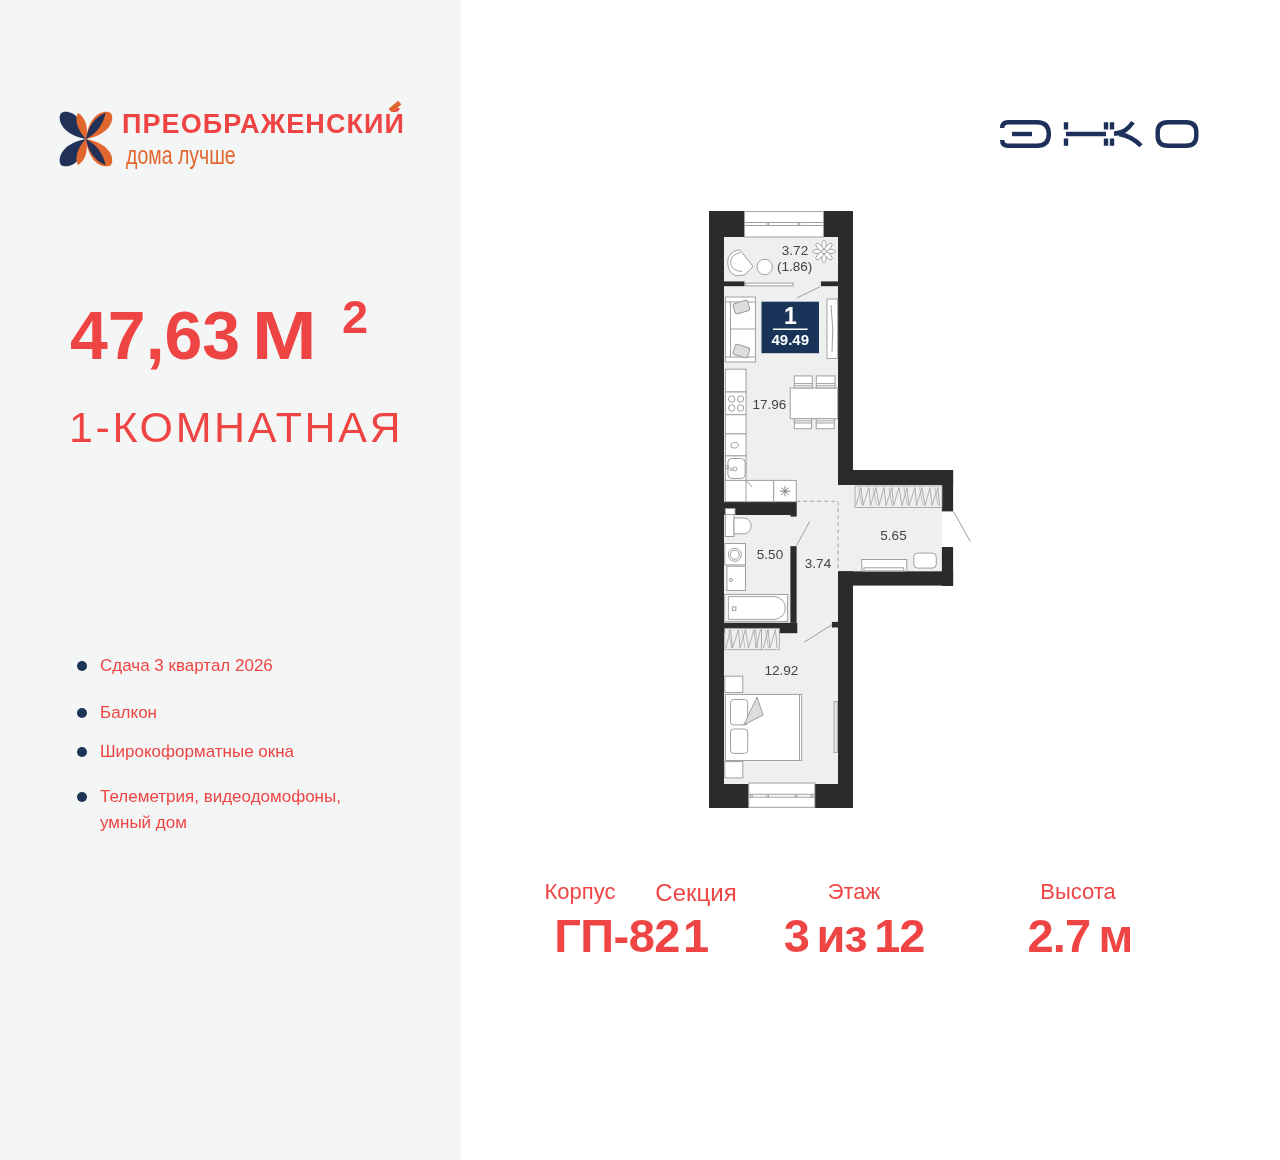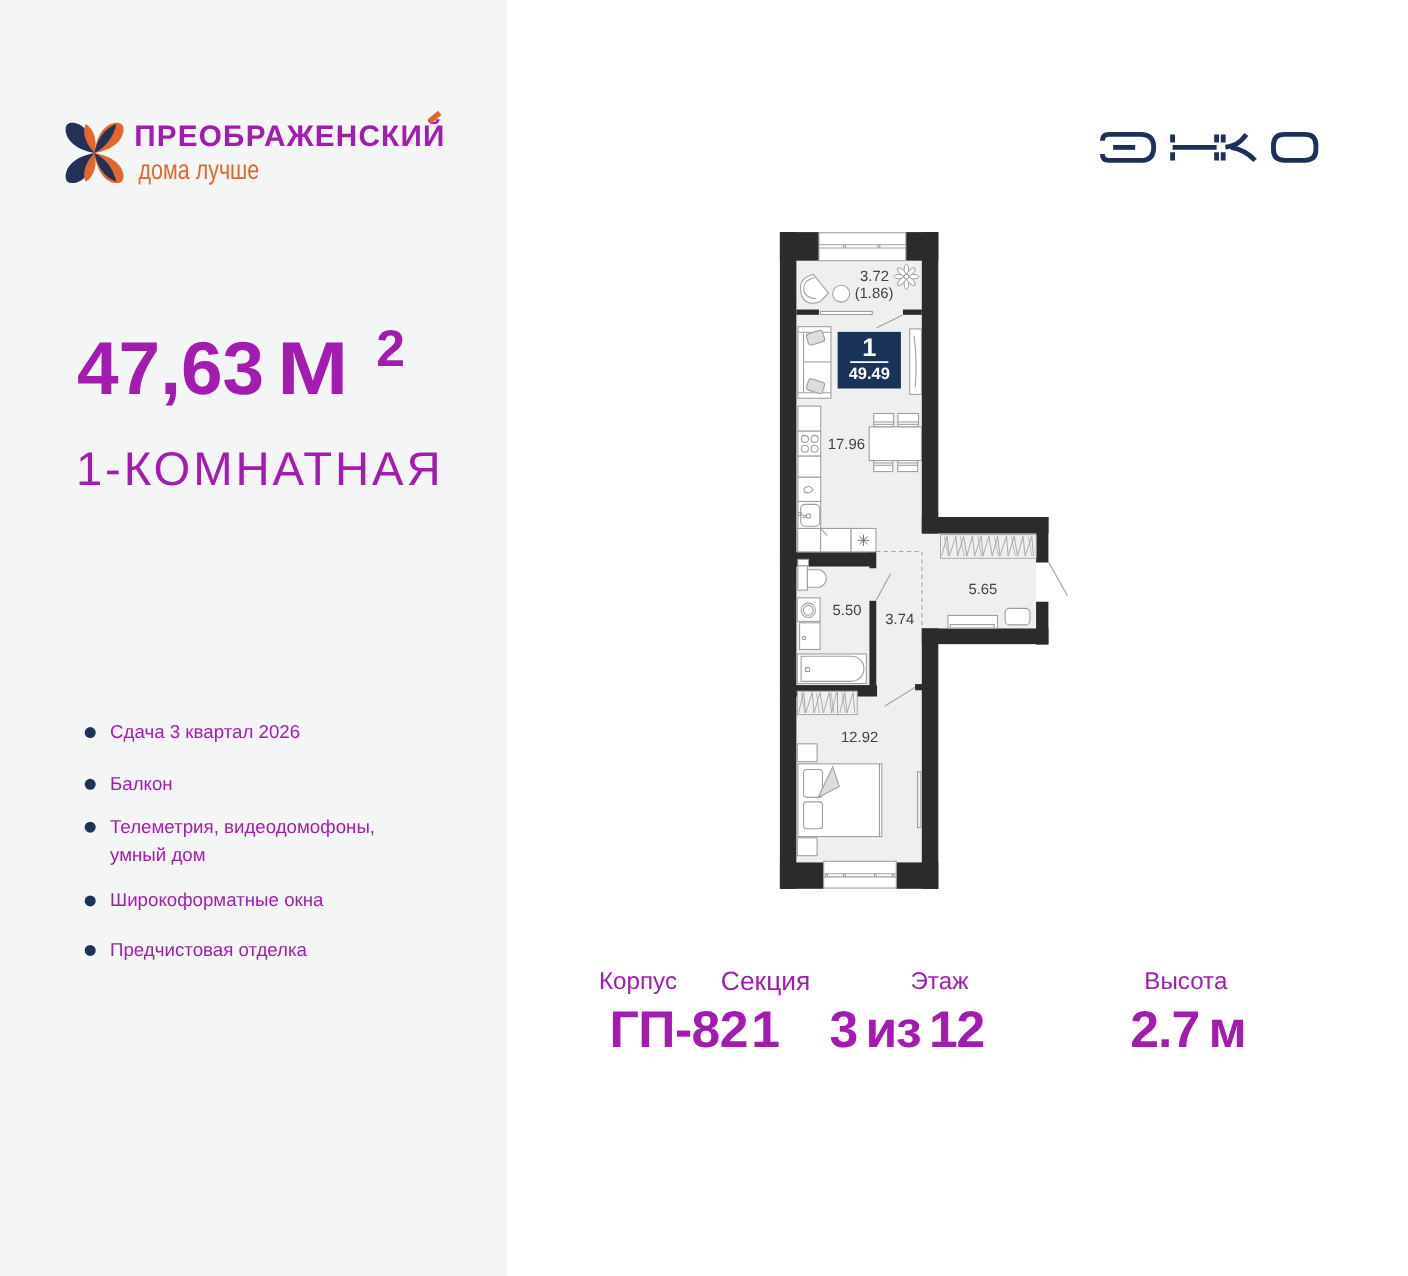--- a/index.html
+++ b/index.html
@@ -1,18 +1,18 @@
 <!DOCTYPE html>
 <html><head>
 <meta charset="utf-8">
 <style>
   html,body{margin:0;padding:0;}
   body{width:1280px;height:1160px;background:#ffffff;font-family:"Liberation Sans",sans-serif;position:relative;overflow:hidden;}
   .abs{position:absolute;}
-  .navy{color:#a21caf;}
+  .navy{color:#ef4444;}
 </style>
 </head>
 <body>
 
 <div class="abs" style="left:0;top:0;width:461px;height:1160px;background:#f4f5f5;"></div>
 
 <svg class="abs" style="left:56px;top:108px;" width="62" height="62" viewBox="0 0 58 58">
   <path d="M28,29 C26,11 17,3.4 9,3.4 C5.3,3.4 3.4,5.3 3.4,9 C3.4,17 11,26 28,29 Z" fill="#223158"></path>
   <path d="M28,29 C30,11 39,3.4 47,3.4 C50.7,3.4 52.6,5.3 52.6,9 C52.6,17 45,26 28,29 Z" fill="#e2672e"></path>
   <path d="M28,29 C26,47 17,54.6 9,54.6 C5.3,54.6 3.4,52.7 3.4,49 C3.4,41 11,32 28,29 Z" fill="#223158"></path>
@@ -34,25 +34,24 @@
 
 <div class="abs navy" style="left:69px;top:403px;font-size:43px;letter-spacing:2.6px;">1-КОМНАТНАЯ</div>
 
 <div class="abs navy" style="left:70px;top:653px;width:310px;font-size:17px;line-height:26px;">
 
   <div style="position:relative;padding-left:30px;margin-bottom:21px;"><span style="position:absolute;left:7px;top:8px;width:10px;height:10px;border-radius:50%;background:#1d3456;"></span>Сдача 3 квартал 2026</div>
 
 
   <div style="position:relative;padding-left:30px;margin-bottom:13px;"><span style="position:absolute;left:7px;top:8px;width:10px;height:10px;border-radius:50%;background:#1d3456;"></span>Балкон</div>
 
+  <div style="position:relative;padding-left:30px;margin-bottom:19px;"><span style="position:absolute;left:7px;top:8px;width:10px;height:10px;border-radius:50%;background:#1d3456;"></span>Широкоформатные окна</div>
+
   <div style="position:relative;padding-left:30px;margin-bottom:15px;"><span style="position:absolute;left:7px;top:8px;width:10px;height:10px;border-radius:50%;background:#1d3456;"></span>Телеметрия, видеодомофоны, умный дом</div>
 
-  <div style="position:relative;padding-left:30px;margin-bottom:19px;"><span style="position:absolute;left:7px;top:8px;width:10px;height:10px;border-radius:50%;background:#1d3456;"></span>Широкоформатные окна</div>
-
-  <div style="position:relative;padding-left:30px;"><span style="position:absolute;left:7px;top:8px;width:10px;height:10px;border-radius:50%;background:#1d3456;"></span>Предчистовая отделка</div>
 </div>
 
 <svg class="abs" style="left:1000px;top:119px;" width="200" height="30" viewBox="0 0 200 30">
   <g fill="none" stroke="#1c3059" stroke-width="4.4">
     <path d="M2.2,9 Q2.2,3.2 8,3.2 H37 Q48.8,3.2 48.8,15 Q48.8,26.8 37,26.8 H8 Q2.2,26.8 2.2,21"></path>
     <path d="M12,15 H32"></path>
     <path d="M66,3.2 V10.5 M66,19.5 V26.8 M106,3.2 V10.5 M106,19.5 V26.8 M66,15 H106"></path>
     <path d="M112,3.2 V10.5 M112,19.5 V26.8 M133,3.2 C128,10 124,13.5 114,14.8 M119,15 C128,16.5 135,20.5 141,26.8"></path>
     <path d="M168,3.2 H186 Q196.3,3.2 196.3,13 V17 Q196.3,26.8 186,26.8 H168 Q157.7,26.8 157.7,17 V13 Q157.7,3.2 168,3.2 Z"></path>
   </g>
@@ -292,17 +291,17 @@
 <div class="abs navy" style="left:480px;top:879px;width:200px;text-align:center;font-size:22px;">Корпус</div>
 
 <div class="abs navy" style="left:480px;top:908px;width:200px;text-align:right;font-size:47px;font-weight:bold;letter-spacing:-0.5px;">ГП-82</div>
 
 <div class="abs navy" style="left:596px;top:879px;width:200px;text-align:center;font-size:24px;">Секция</div>
 
 <div class="abs navy" style="left:596px;top:908px;width:200px;text-align:center;font-size:47px;font-weight:bold;">1</div>
 
 <div class="abs navy" style="left:754px;top:879px;width:200px;text-align:center;font-size:22px;">Этаж</div>
 
-<div class="abs navy" style="left:754px;top:908px;width:200px;font-size:47px;font-weight:bold;letter-spacing:-1.2px;word-spacing:-4px;">3 из 12</div>
+<div class="abs navy" style="left:754px;top:908px;width:200px;text-align:center;font-size:47px;font-weight:bold;letter-spacing:-1.2px;word-spacing:-4px;">3 из 12</div>
 
 <div class="abs navy" style="left:978px;top:879px;width:200px;text-align:center;font-size:22px;">Высота</div>
 
 <div class="abs navy" style="left:980px;top:908px;width:200px;text-align:center;font-size:47px;font-weight:bold;letter-spacing:-0.8px;word-spacing:-4px;">2.7 м</div>
 
 </body></html>

